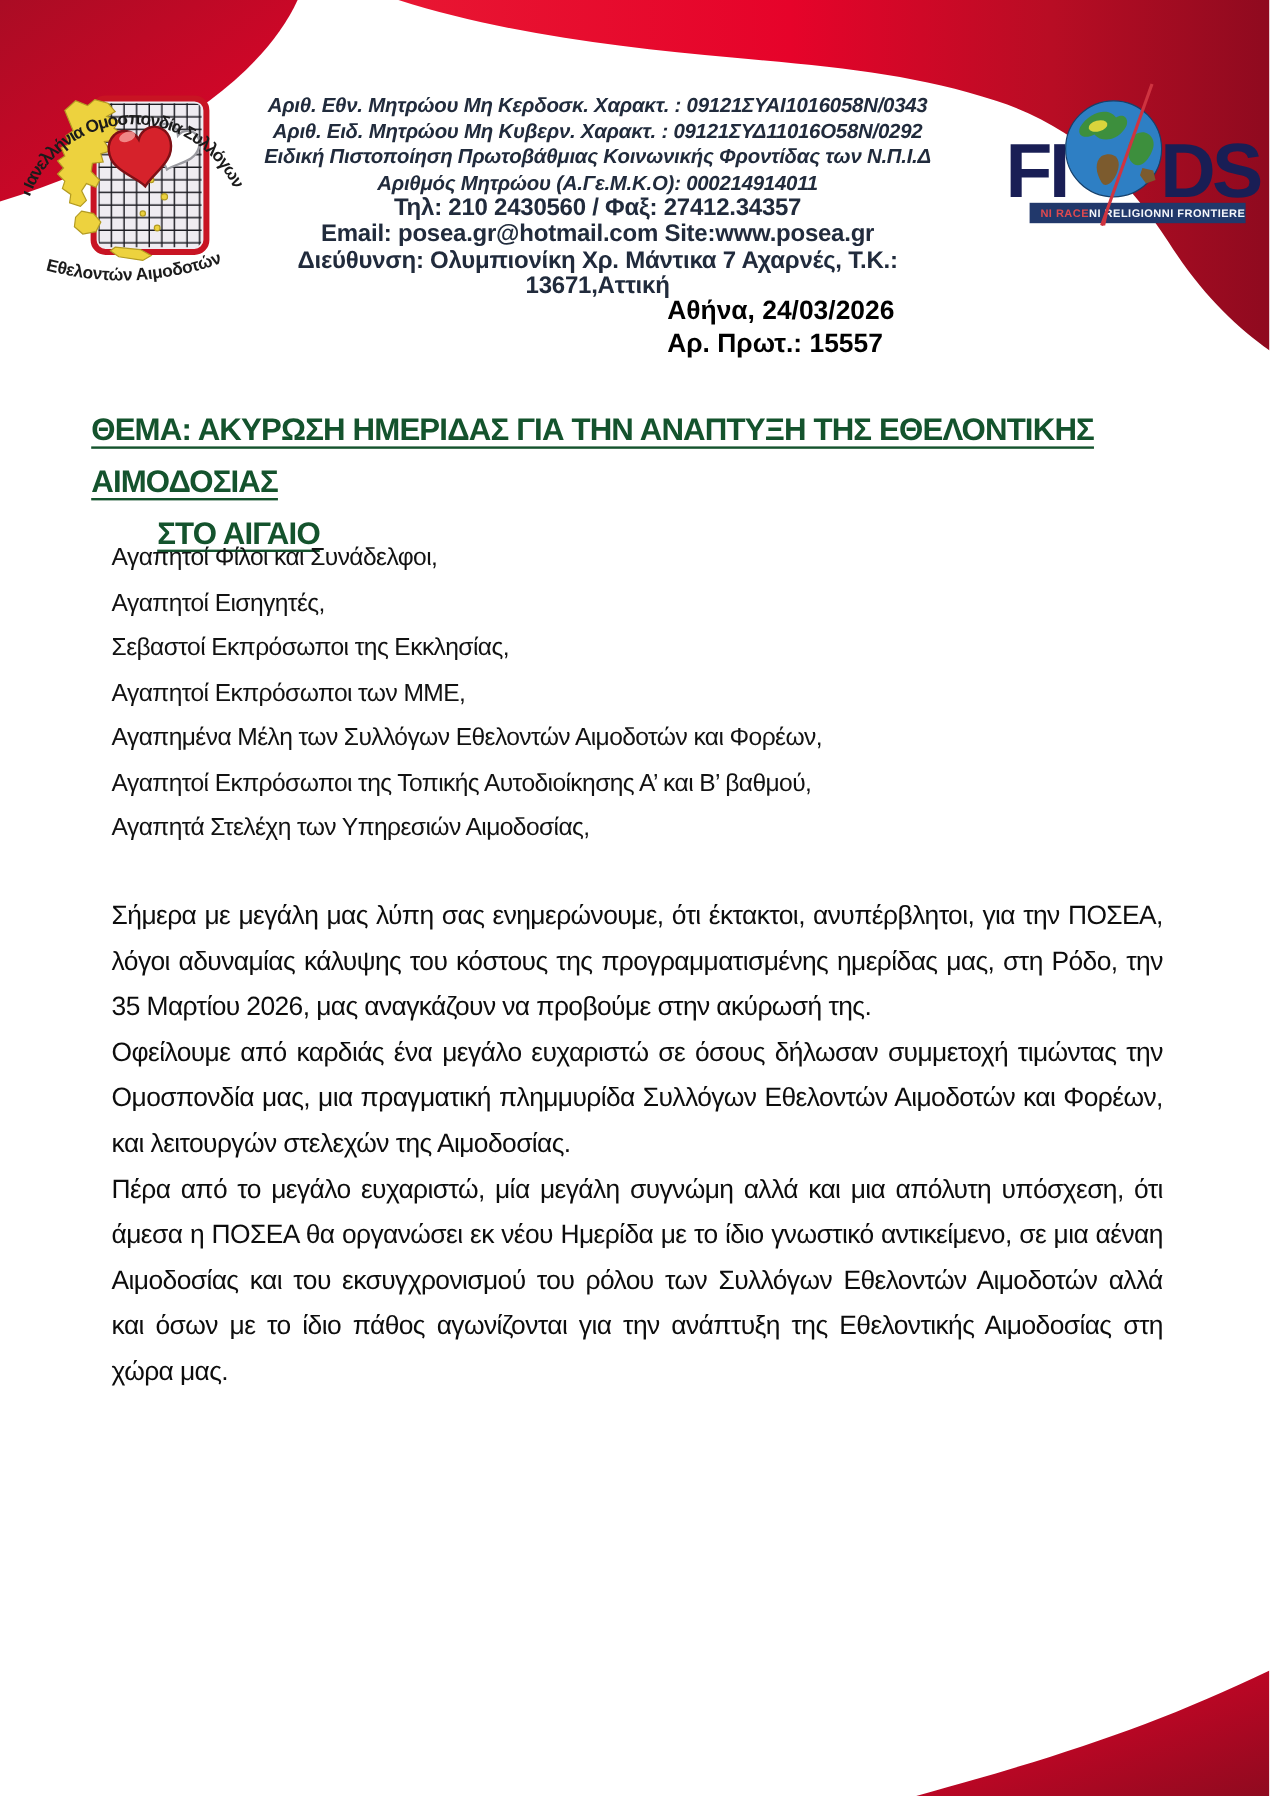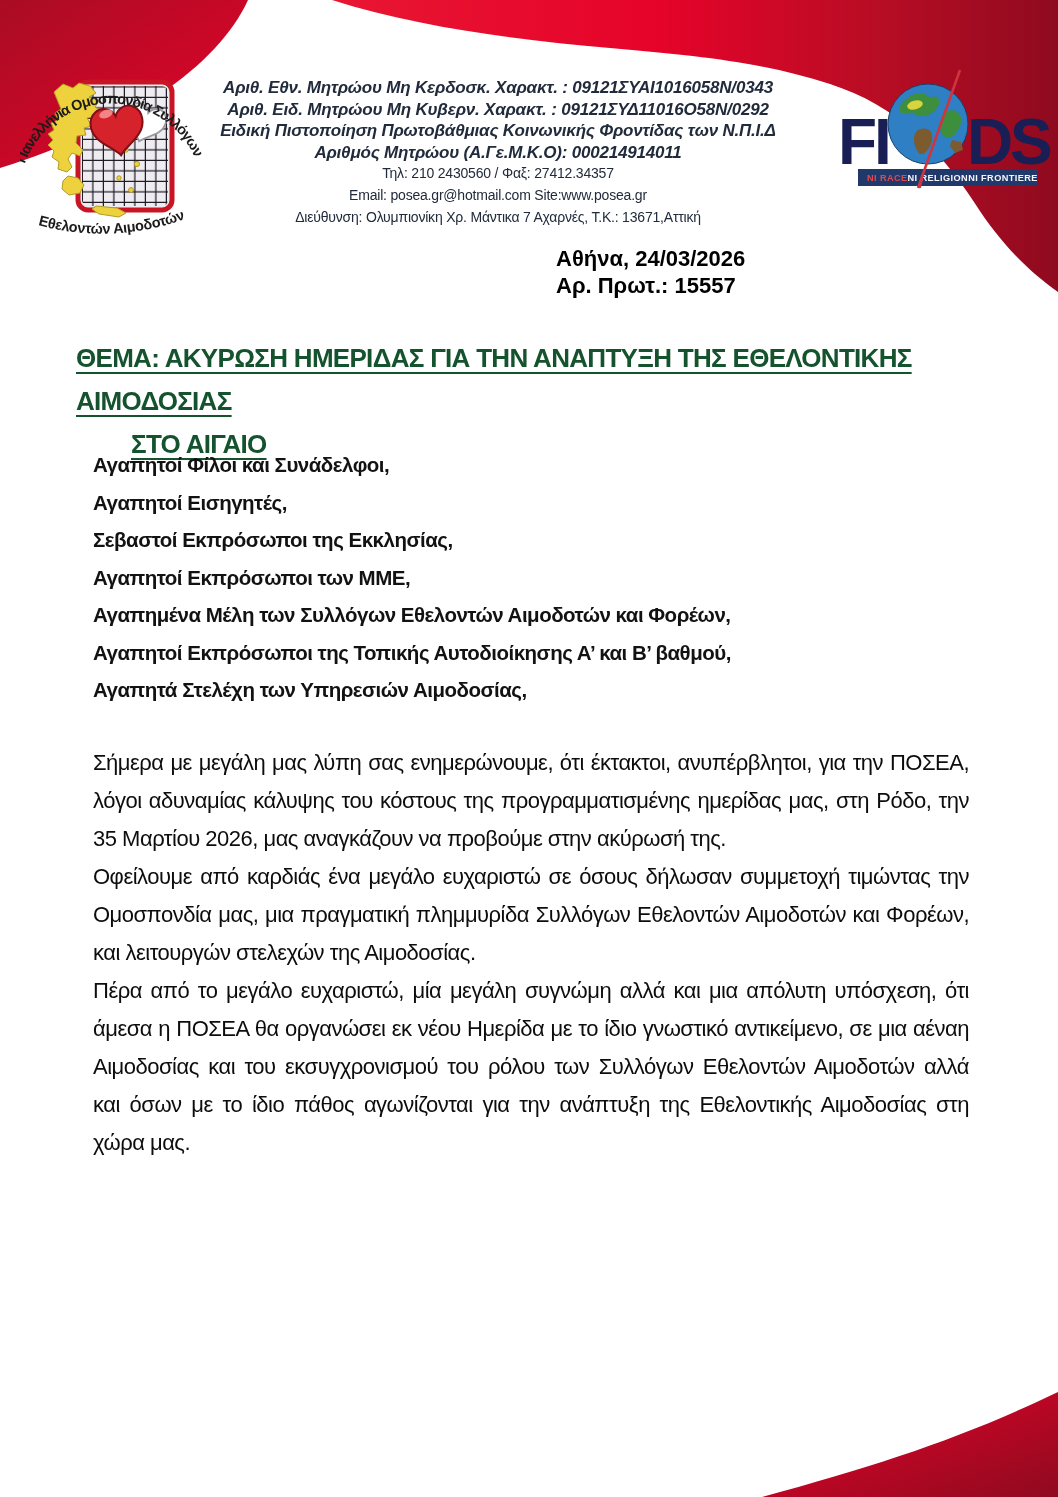--- a/index.html
+++ b/index.html
@@ -11,21 +11,21 @@
   
   .top-deco{left:0;top:0;width:1058px;height:350px;}
   .bottom-deco{left:0;bottom:0;width:1058px;height:205px;}
 
   
   .posea-logo{left:20px;top:56px;width:182px;height:192px;}
 
   
   .head-text{left:188px;top:77px;width:620px;text-align:center;color:#212B3C;}
   .reg-line{font-style:italic;font-weight:bold;font-size:17px;line-height:21.5px;letter-spacing:-0.2px;}
-  .contact-line{font-weight:normal;font-size:14px;line-height:21.8px;letter-spacing:-0.2px;}
+  .contact-line{font-weight:bold;font-size:20px;line-height:21.8px;letter-spacing:-0.2px;}
 
   
   .fiods{left:838px;top:82px;width:215px;height:112px;}
   .fiods-row{display:flex;align-items:center;height:84px;}
   .fiods-letters{font-weight:bold;font-size:64px;line-height:80px;color:#191E55;letter-spacing:-3px;margin-top:36px;}
   .fiods-globe{width:84px;height:84px;margin:0 -3px;}
   .fiods-needle{position:absolute;left:0;top:-12px;width:215px;height:124px;pointer-events:none;overflow:visible;}
   .fiods-bar{margin:3px 0 0 20px;width:180px;height:17px;background:#21386B;
              display:flex;align-items:center;justify-content:space-between;padding:0 9px;box-sizing:border-box;}
   .fiods-bar span{font-size:9.2px;font-weight:bold;letter-spacing:0.4px;white-space:nowrap;}
@@ -35,21 +35,21 @@
   .meta-block{left:556px;top:245px;font-weight:bold;font-size:22px;line-height:27px;color:#000;}
 
   
   .subject{left:76px;top:337px;width:890px;font-weight:bold;font-size:26px;
            letter-spacing:-0.7px;line-height:43px;color:#14532d;}
   .subject .u{text-decoration:underline;text-decoration-thickness:2px;text-underline-offset:5px;}
   .sub2{padding-left:55px;}
 
   
   .greetings{left:93px;top:446px;width:880px;font-size:20.5px;letter-spacing:-0.5px;
-             line-height:37.5px;color:#121212;font-weight:bold;}
+             line-height:37.5px;color:#121212;}
 
   
   .body-text{left:93px;top:744px;width:876px;color:#0d0d0d;}
   .p-line{font-size:22px;letter-spacing:-0.5px;line-height:38px;
           text-align:justify;text-align-last:justify;}
   .p-line.last{text-align-last:left;}
 </style>
 </head>
 <body>
 

